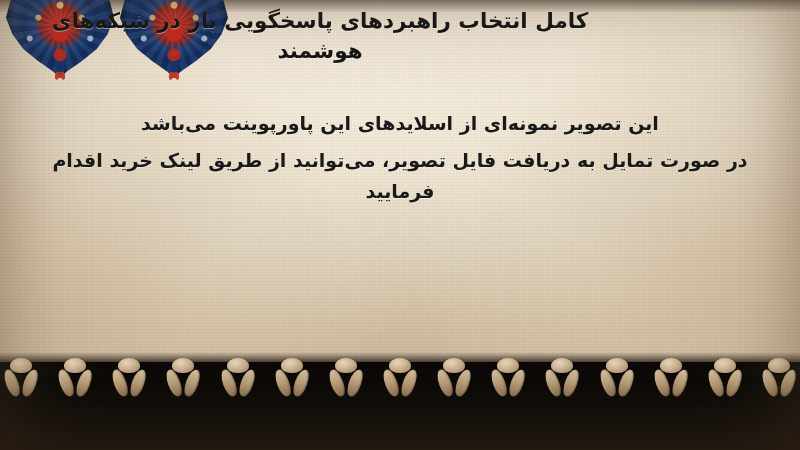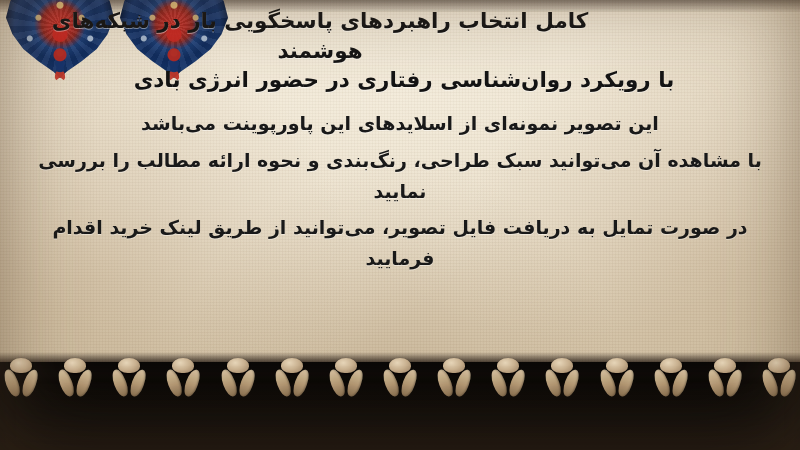--- a/index.html
+++ b/index.html
@@ -235,26 +235,24 @@
 
   <div class="medallion m2">
     <div class="med-body"></div>
     <div class="med-pattern"></div>
     <div class="med-tail"></div>
   </div>
 
   <div class="text-layer">
     <div class="title-block">
       <div class="title-line l1">کامل انتخاب راهبردهای پاسخگویی بار در شبکه‌های هوشمند</div>
-      <div class="title-line l2">با رویکرد روان‌شناسی رفتاری در حضور انرژی بادی</div>
     </div>
 
     <div class="body-block">
       <div class="body-line">این تصویر نمونه‌ای از اسلایدهای این پاورپوینت می‌باشد</div>
-      <div class="body-line">با مشاهده آن می‌توانید سبک طراحی، رنگ‌بندی و نحوه ارائه مطالب را بررسی نمایید</div>
       <div class="body-line">در صورت تمایل به دریافت فایل تصویر، می‌توانید از طریق لینک خرید اقدام فرمایید</div>
     </div>
   </div>
 
   <div class="fringe-edge"></div>
   <div class="fringe-band"></div>
   <div class="tassel-row" id="tassel-row">
       <div class="tassel">
         <div class="knot"></div>
         <div class="strandA"></div>

